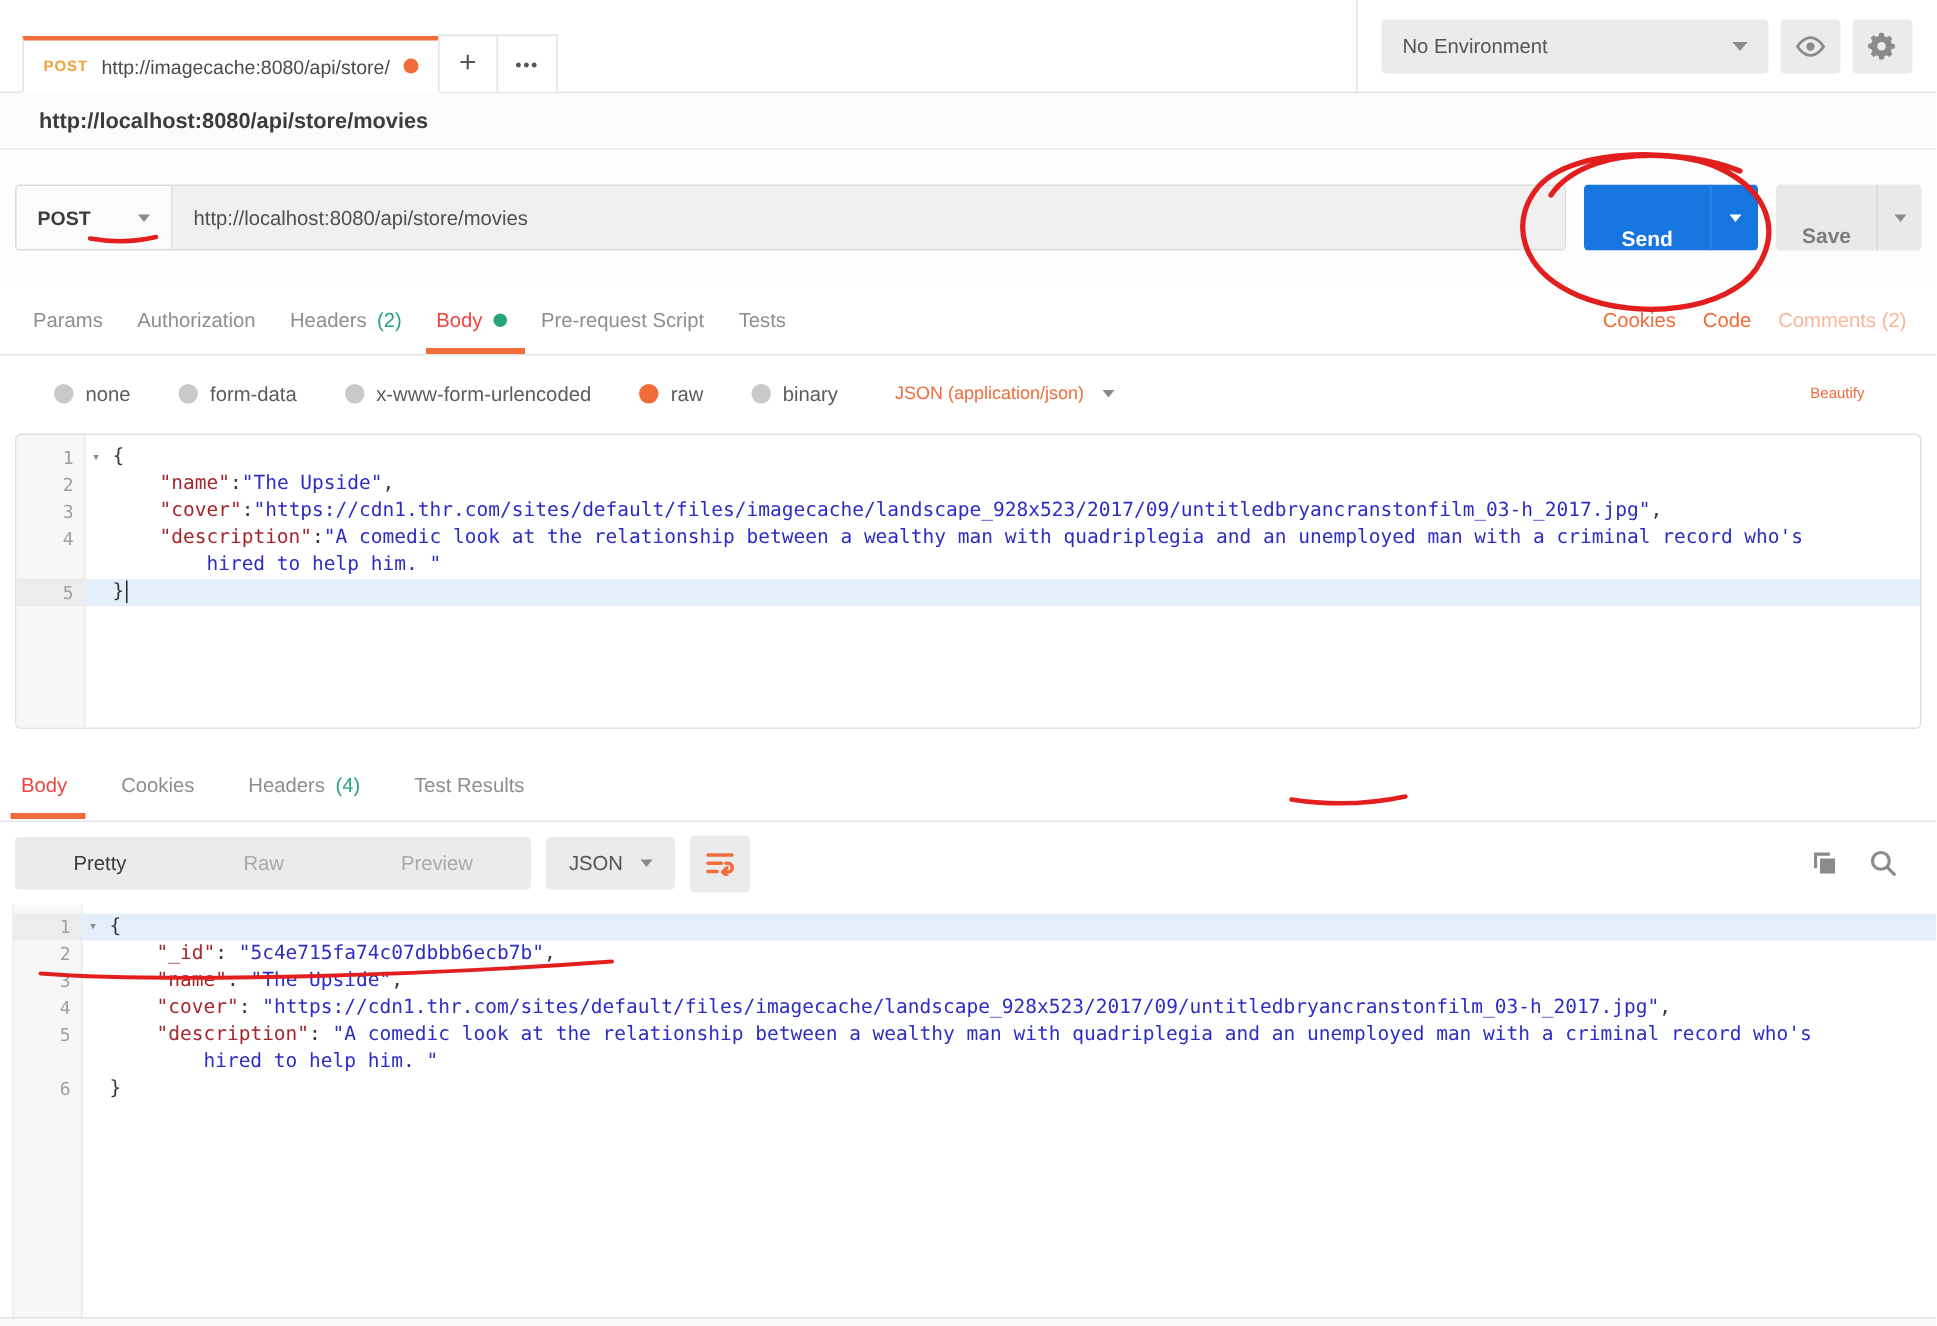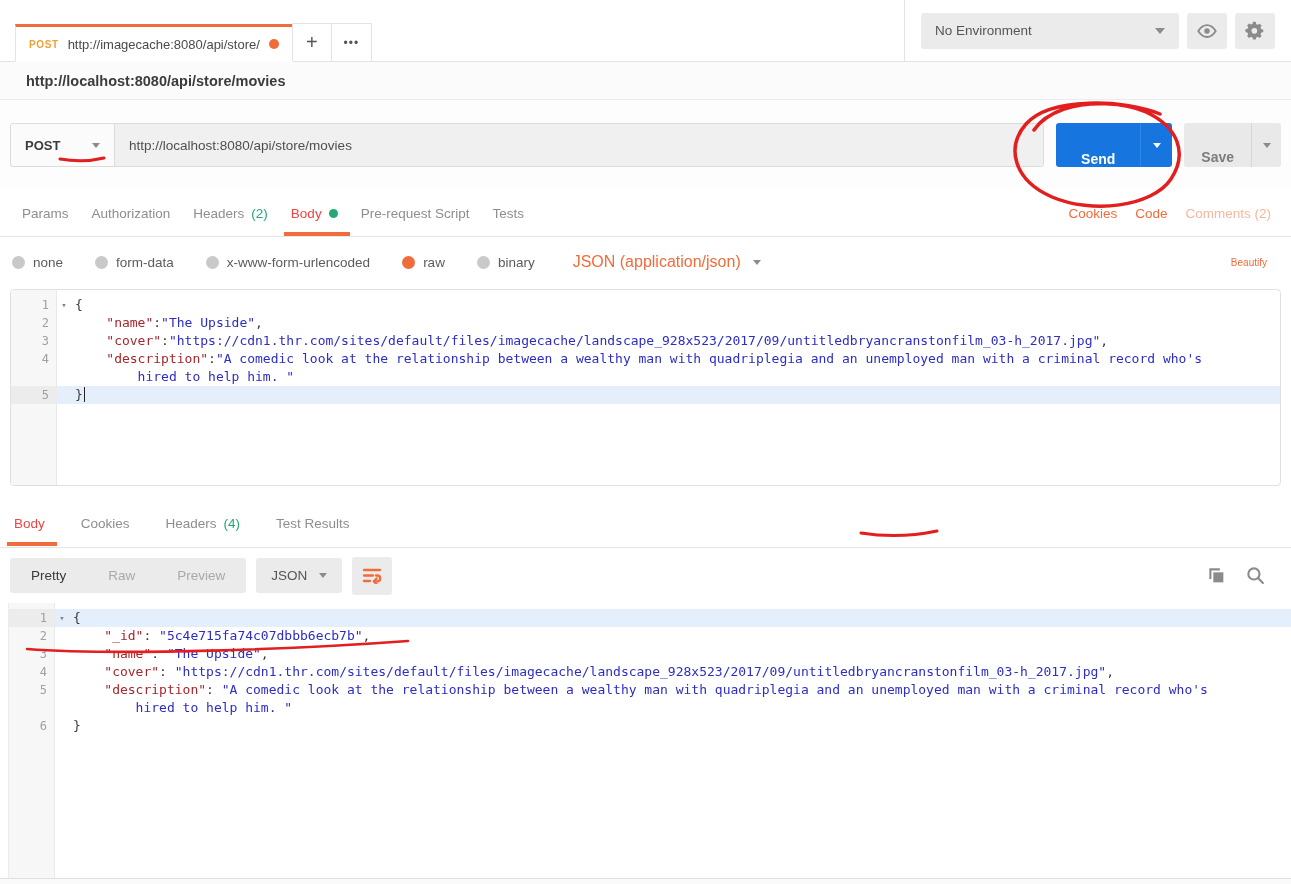--- a/index.html
+++ b/index.html
@@ -53,25 +53,25 @@
   .rtab { color:#8e8e8e; font-size:13.5px; position:relative; padding:15px 2px 14px; cursor:pointer; display:flex; align-items:center; gap:7px; }
   .rtab.active { color:#ef4444; }
   .rtab.active::after { content:''; position:absolute; left:-5px; right:-10px; bottom:-1px; height:4px; background:#f26b3a; }
   .rtab .count { color:#26a676; }
   .gdot { width:9px; height:9px; border-radius:50%; background:#26a676; display:inline-block; }
   .req-links { margin-left:auto; display:flex; gap:18px; }
   .rlink { color:#f26b3a; font-size:13.5px; cursor:pointer; }
   .rlink.muted { color:#f7b79c; }
 
   
-  .radio-row { flex:0 0 50px; display:flex; align-items:center; padding:0 12px; gap:32px; }
+  .radio-row { flex:0 0 50px; display:flex; align-items:center; padding:0 36px; gap:32px; }
   .radio { display:flex; align-items:center; gap:8px; color:#5c5c5c; font-size:13.5px; cursor:pointer; }
   .radio-circle { width:13px; height:13px; border-radius:50%; background:#c9c9c9; }
   .radio.selected .radio-circle { background:#f26b3a; }
-  .ct-select { color:#f26b3a; display:flex; align-items:center; gap:12px; margin-left:6px; font-size:16px; cursor:pointer; }
+  .ct-select { color:#f26b3a; display:flex; align-items:center; gap:12px; margin-left:6px; font-size:12px; cursor:pointer; }
   .ct-select .caret { border-top-color:#8b8b8b; }
   .beautify { margin-left:auto; color:#f26b3a; font-size:10px; cursor:pointer; padding-right:12px; }
 
   
   .editor { position:relative; font-family:"DejaVu Sans Mono","Liberation Mono",monospace; font-size:13px;
             line-height:18px; padding-top:6px; overflow:hidden; background:#fff; }
   .req-editor { flex:0 0 197px; margin:2px 10px 12px 10px; border:1px solid #e0e0e0; border-radius:4px; }
   .resp-editor { flex:1; margin-left:8px; border-left:1px solid #ececec; }
   .gutter-bg { position:absolute; left:0; top:0; bottom:0; width:46px; background:#f7f7f7; border-right:1px solid #e9e9e9; }
   .cl { display:flex; position:relative; min-height:18px; }
@@ -87,21 +87,21 @@
   .resp-header { flex:0 0 50px; border-bottom:1px solid #e6e6e6; display:flex; align-items:center; padding:0 12px; }
   .resp-tabs { display:flex; gap:32px; }
   .status-area { margin-left:auto; display:flex; align-items:center; gap:24px; font-size:13.5px; }
   .stat { color:#8a8a8a; display:flex; gap:6px; }
   .stat .val { color:#1ca878; }
   .vdiv { width:1px; height:32px; background:#ddd; }
   .download-btn { background:#e9e9e9; color:#7c7c7c; border-radius:3px; padding:10px 19px; font-size:13.5px; cursor:pointer; margin-right:6px; }
 
   .resp-toolbar { flex:0 0 55px; display:flex; align-items:center; padding:0 10px; gap:10px; }
   .seg { display:flex; background:#ebebeb; border-radius:3px; overflow:hidden; }
-  .seg-item { padding:10px 21px; color:#a9a9a9; font-size:13.5px; cursor:pointer; }
+  .seg-item { padding:10px 39px; color:#a9a9a9; font-size:13.5px; cursor:pointer; }
   .seg-item.active { color:#3a3a3a; }
   .fmt-select { background:#ebebeb; border-radius:3px; padding:10px 15px; display:flex; align-items:center; gap:12px;
                 color:#555; font-size:13.5px; cursor:pointer; }
   .wrap-btn { background:#ebebeb; border-radius:3px; width:40px; height:38px; display:flex; align-items:center; justify-content:center; cursor:pointer; }
   .resp-icons { margin-left:auto; display:flex; gap:20px; padding-right:16px; align-items:center; }
   .resp-icons > * { cursor:pointer; }
 
   .bottom-strip { flex:0 0 6px; background:#fafafa; border-top:1px solid #e0e0e0; }
 
   

